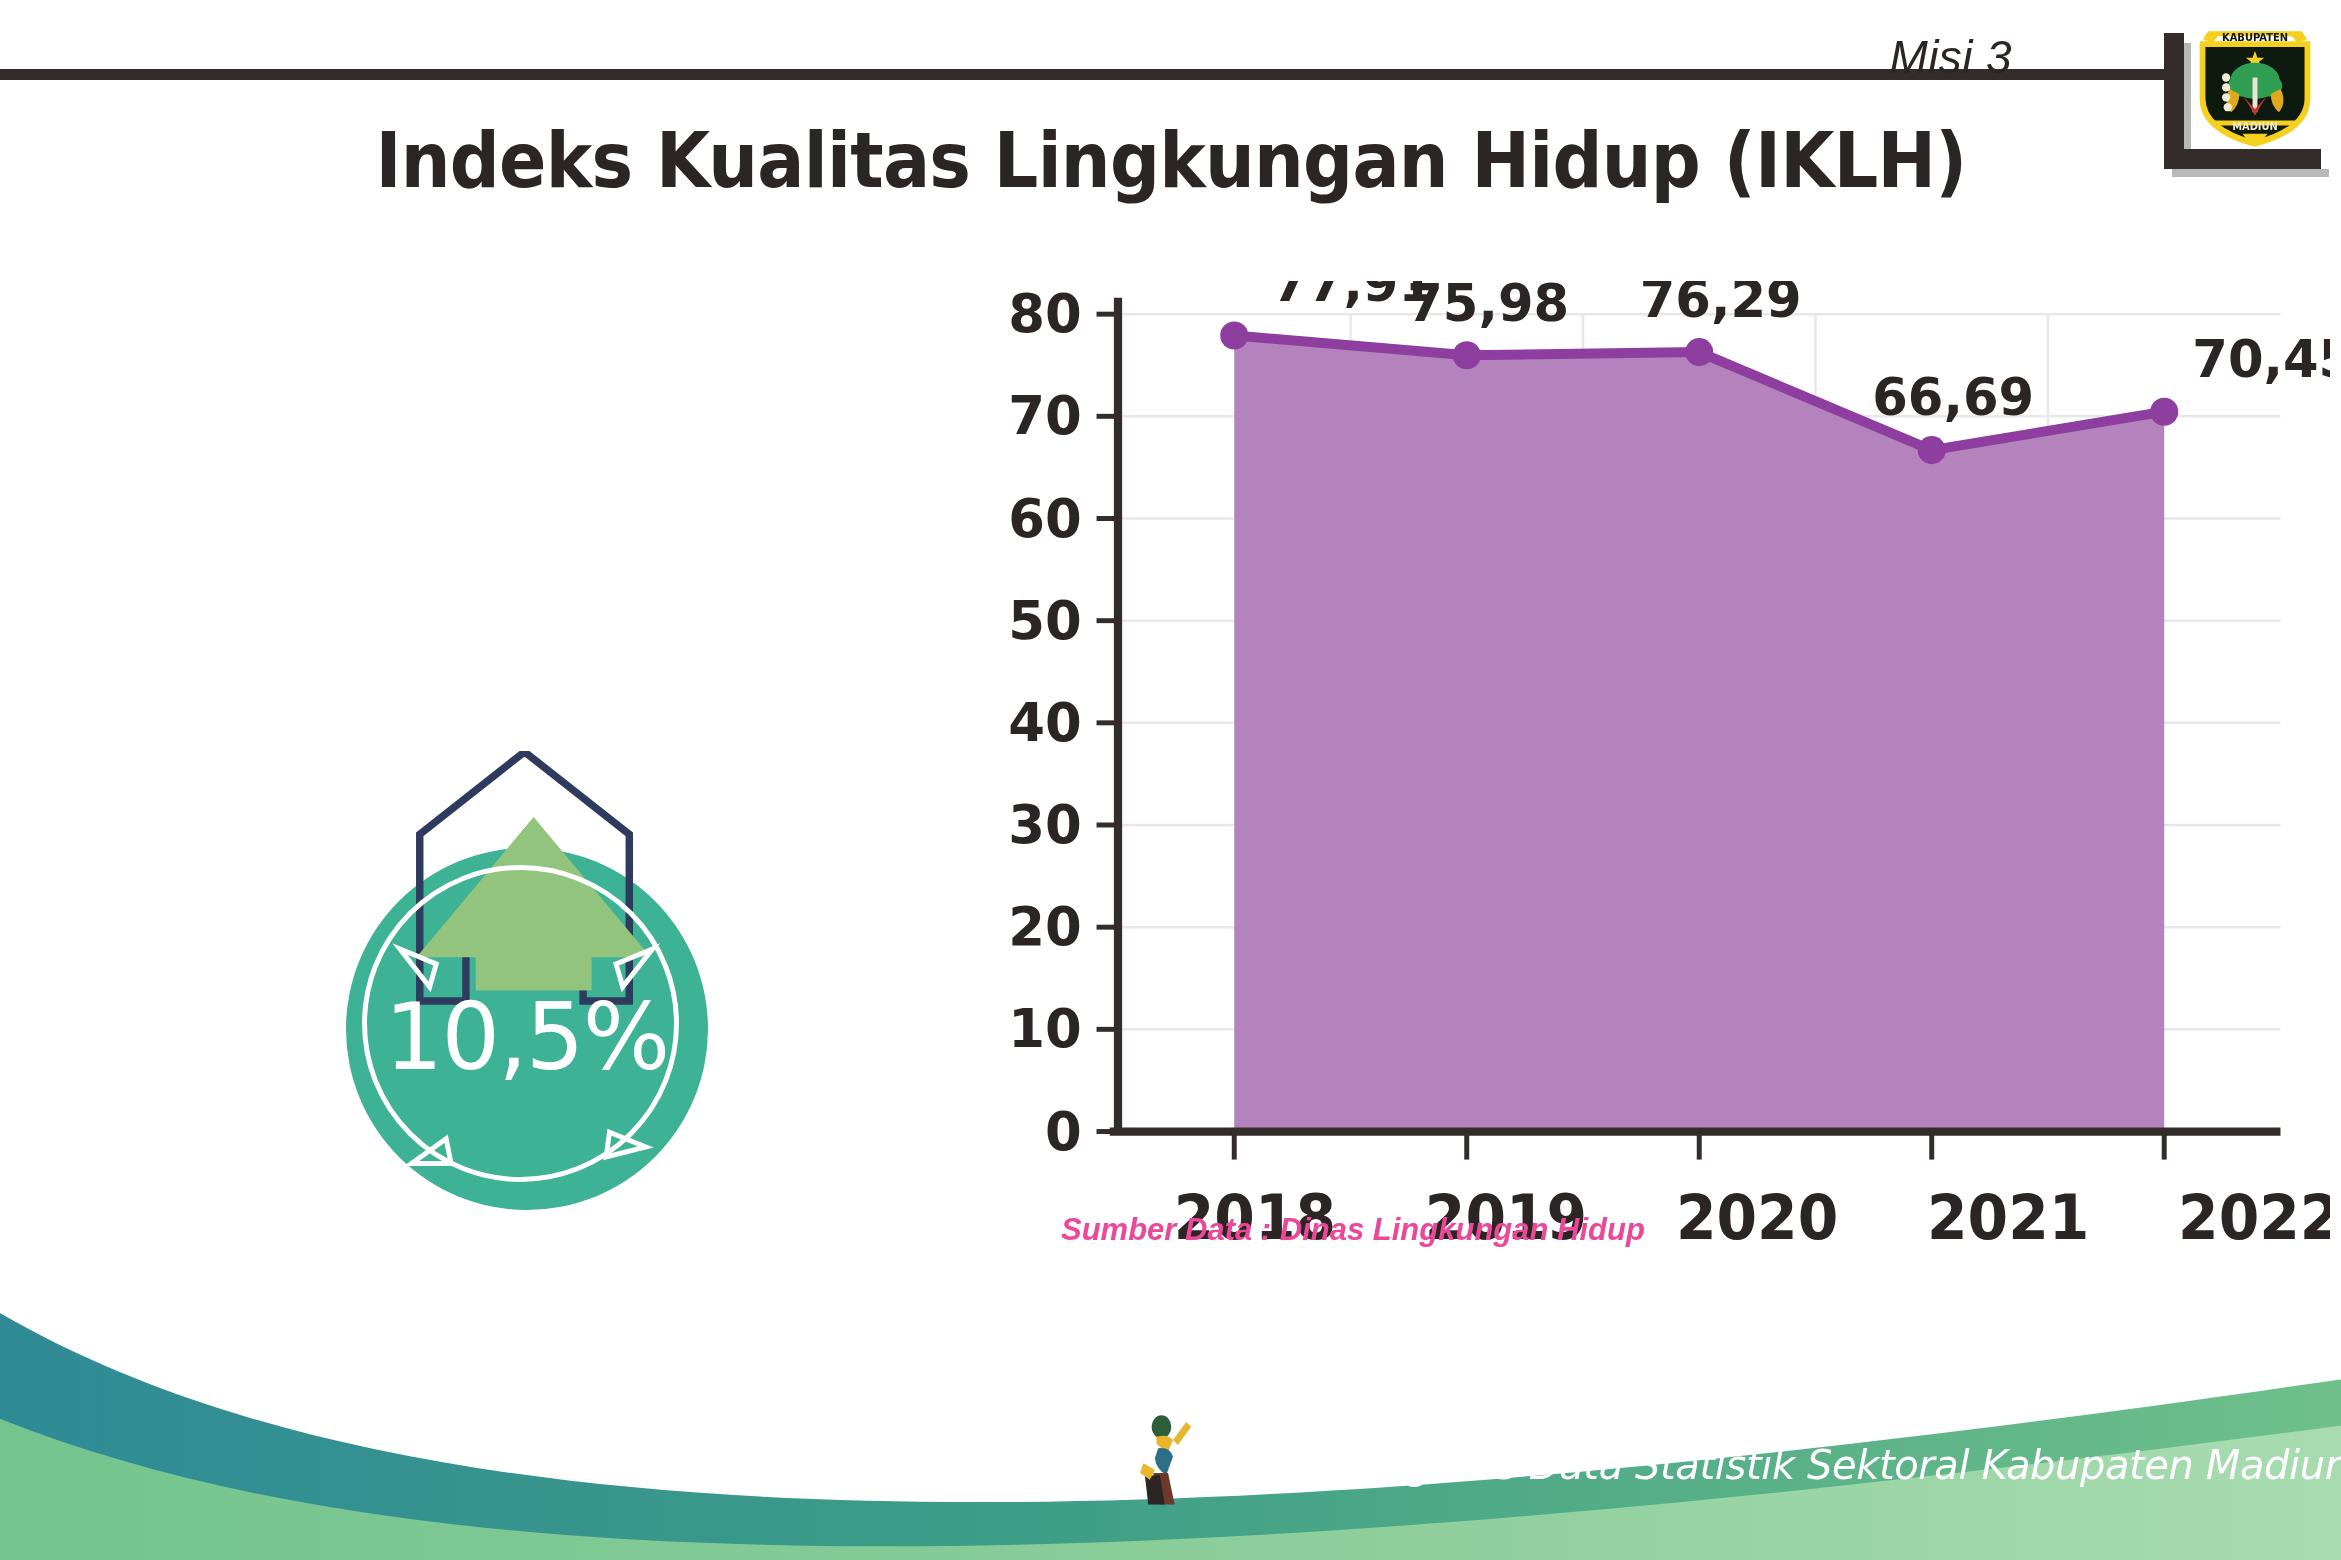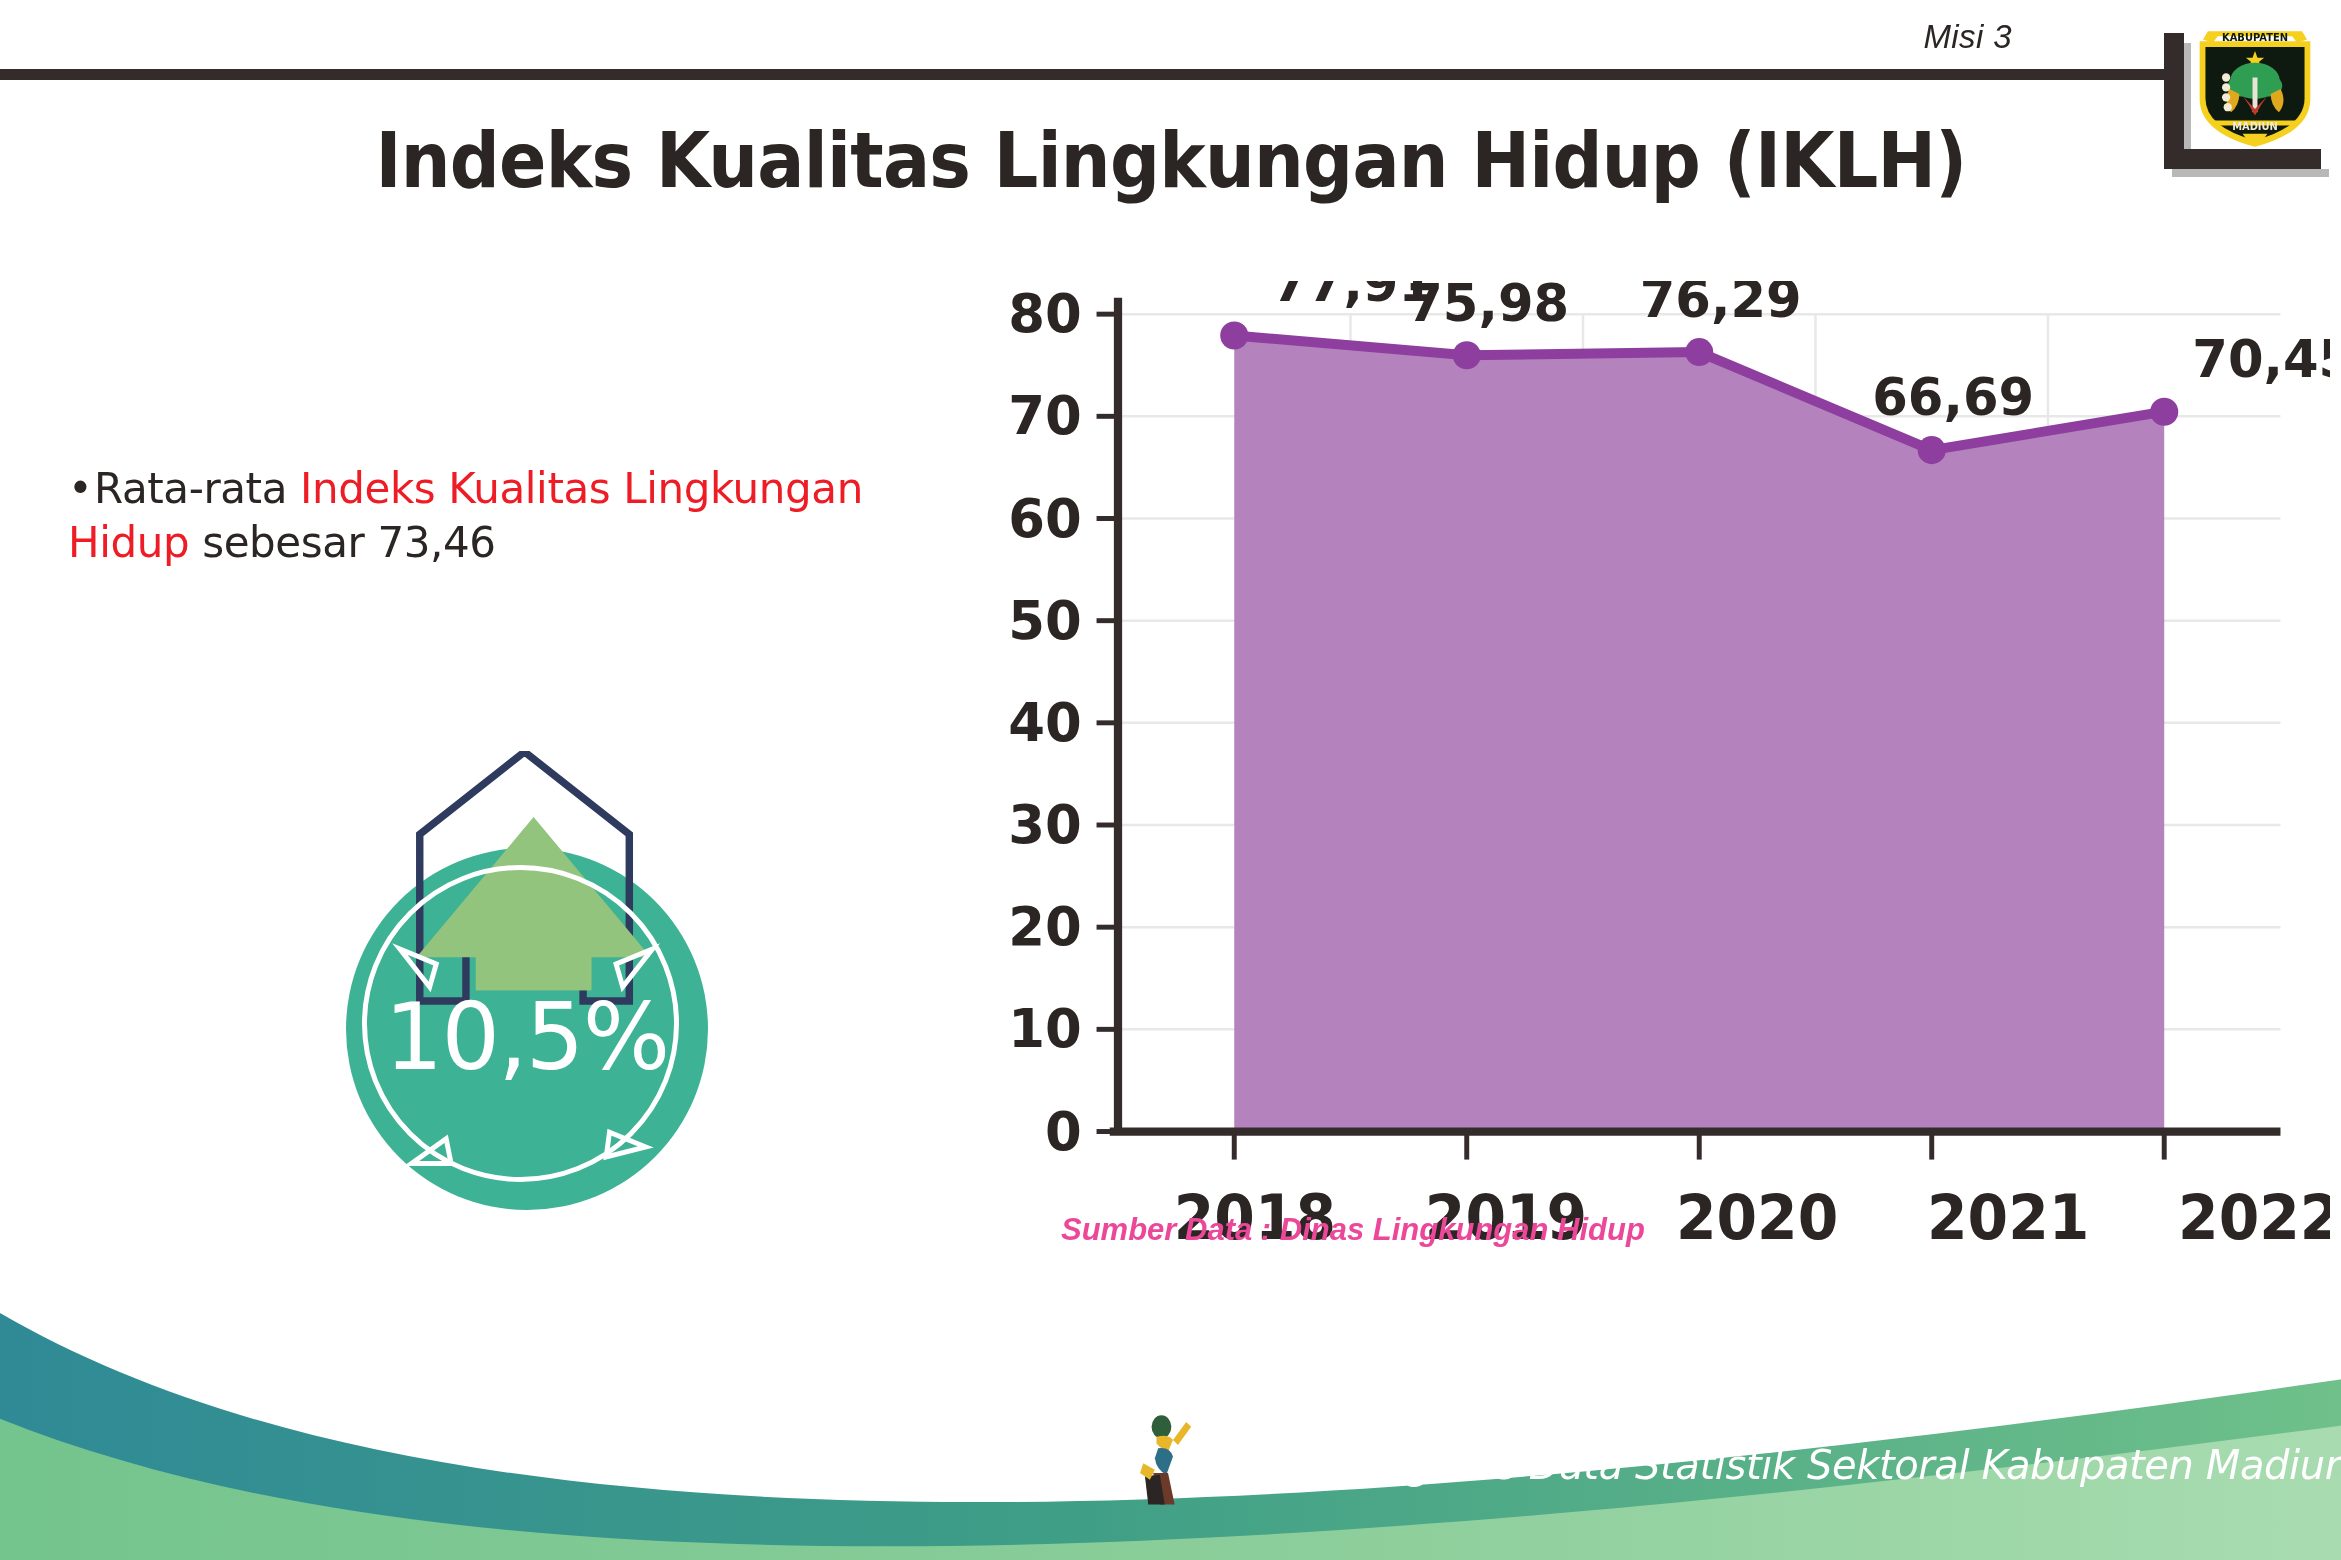--- a/index.html
+++ b/index.html
@@ -53,24 +53,24 @@
     left: 2172px;
     top: 169px;
     width: 157px;
     height: 8.3px;
     background: rgba(0,0,0,0.28);
   }
 
   .misi-label {
     position: absolute;
     right: 330px;
-    top: 18px;
+    top: 30px;
     font-family: "Liberation Sans", sans-serif;
     font-style: italic;
-    font-size: 33px;
+    font-size: 46px;
     color: #2B2523;
     letter-spacing: 0.4px;
     white-space: nowrap;
     margin-left: 24px;
   }
 
   
   .logo-madiun {
     position: absolute;
     left: 2193px;
@@ -229,23 +229,20 @@
   <circle cx="40" cy="90" r="5" fill="#F2EBD5"></circle>
   <circle cx="42" cy="102" r="5" fill="#F2EBD5"></circle>
   <path d="M20 118 L130 118 L126 124 L24 124 Z" fill="#F5D01E"></path>
   <text x="75" y="129" font-family="DejaVu Sans, sans-serif" font-size="12" font-weight="bold" fill="#F2EBD5" text-anchor="middle">MADIUN</text>
   <path d="M60 134 L90 134 L86 140 L75 144 L64 140 Z" fill="#F5D01E"></path>
 </svg>
 
 <div class="title">Indeks Kualitas Lingkungan Hidup (IKLH)</div>
 
 <div class="bullets">
-  <div class="bullet">
-    <span class="dot">•</span><span>Rata-rata </span><span class="red">Indeks Kualitas Lingkungan Hidup</span><span> sebesar 73,46</span>
-  </div>
 </div>
 
 <div class="badge-wrap">
   <div class="badge-circle"></div>
   <svg class="badge-arrow" viewBox="0 0 520 560">
     <polygon points="118,297 174,297 174,187 245,95 316,187 316,297 372,297 372,95 245,-5 118,95" fill="none" stroke="#2E3B5E" stroke-width="9" transform="translate(-8,6)"></polygon>
     <polygon points="178,290 178,178 248,86 318,178 318,290" fill="#92C47D"></polygon>
     <polygon points="248,80 390,250 318,250 318,290 178,290 178,250 106,250" fill="#92C47D"></polygon>
   </svg>
   <div class="badge-ring"></div>

